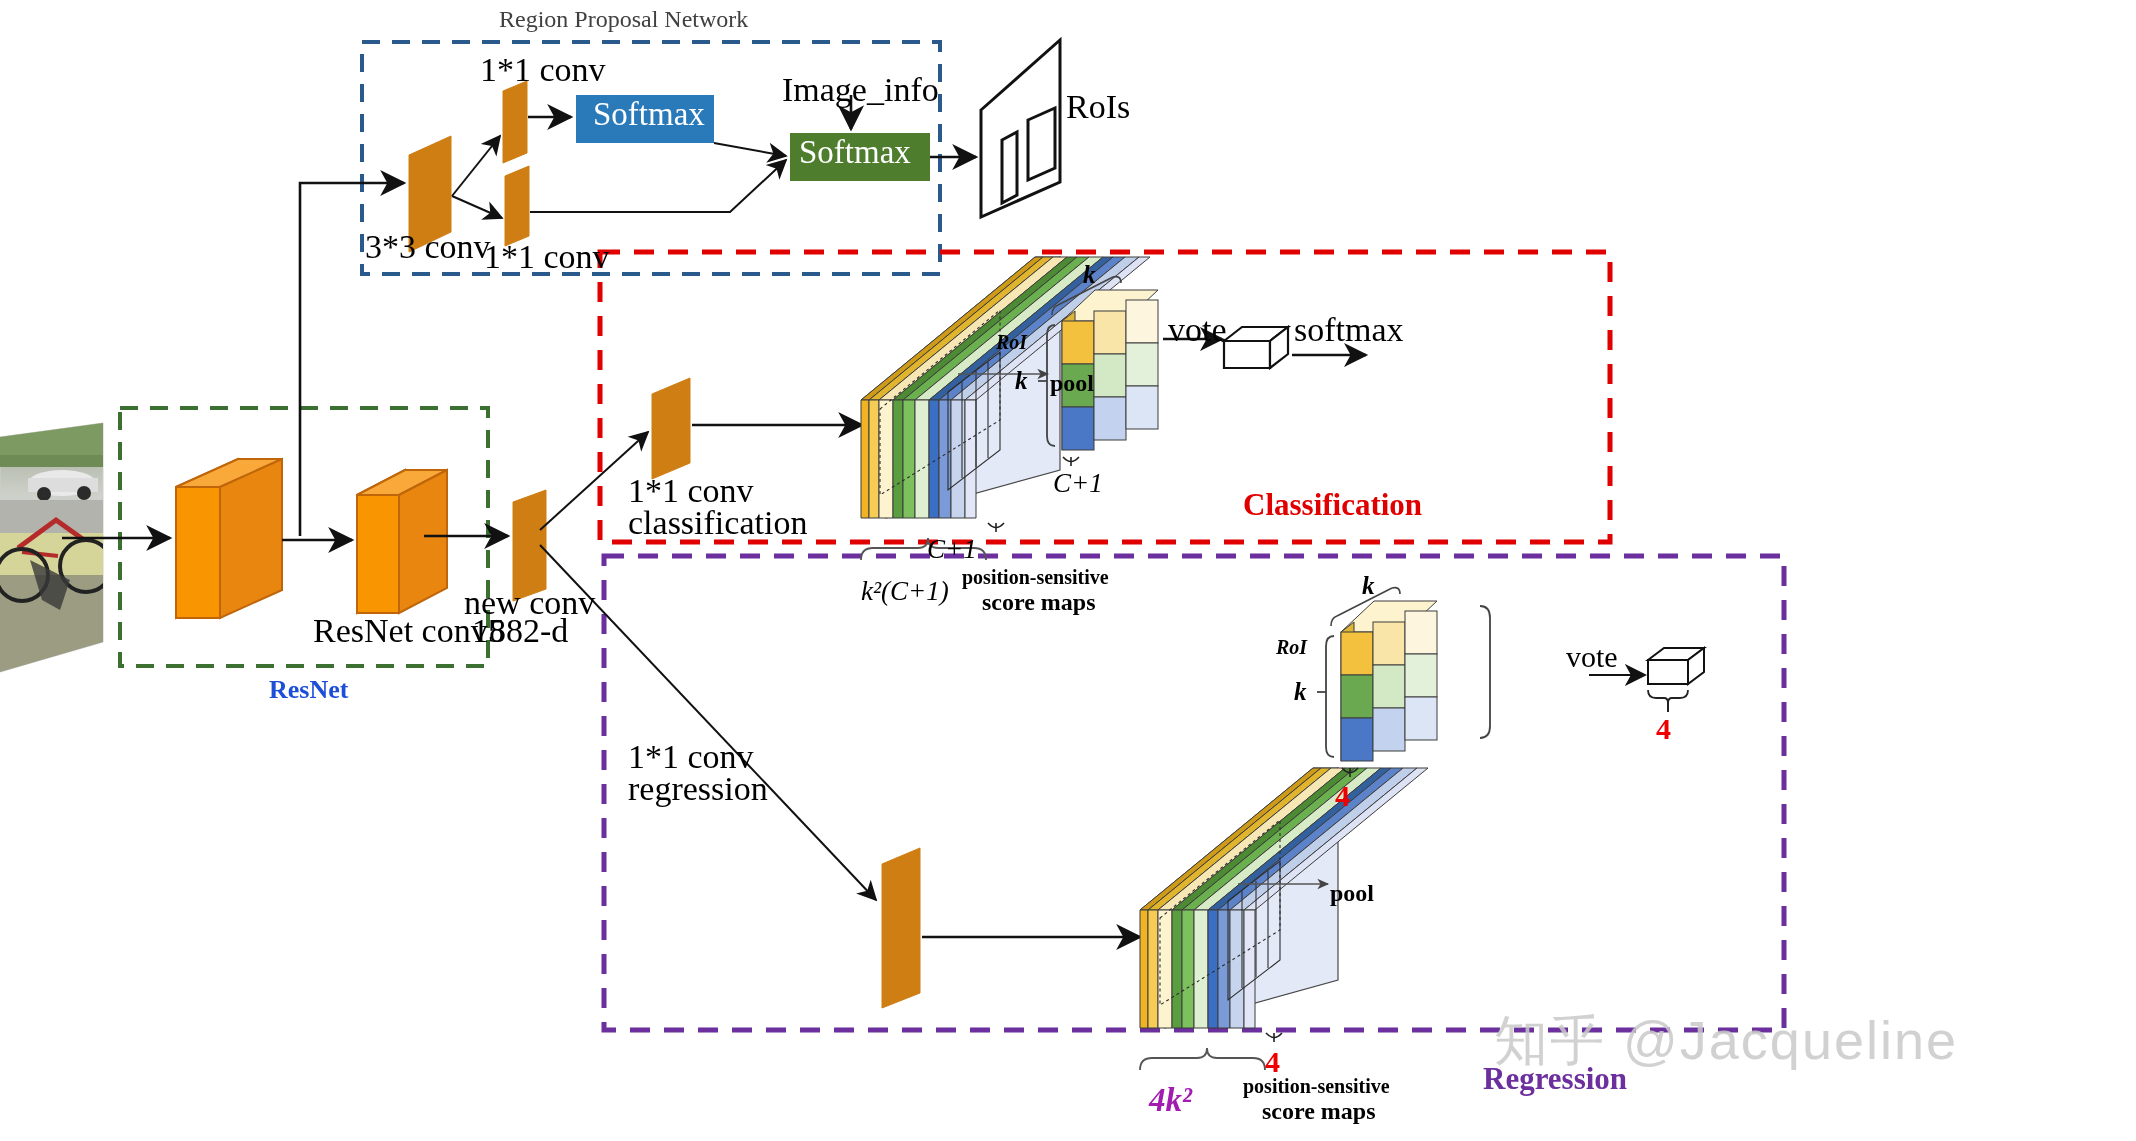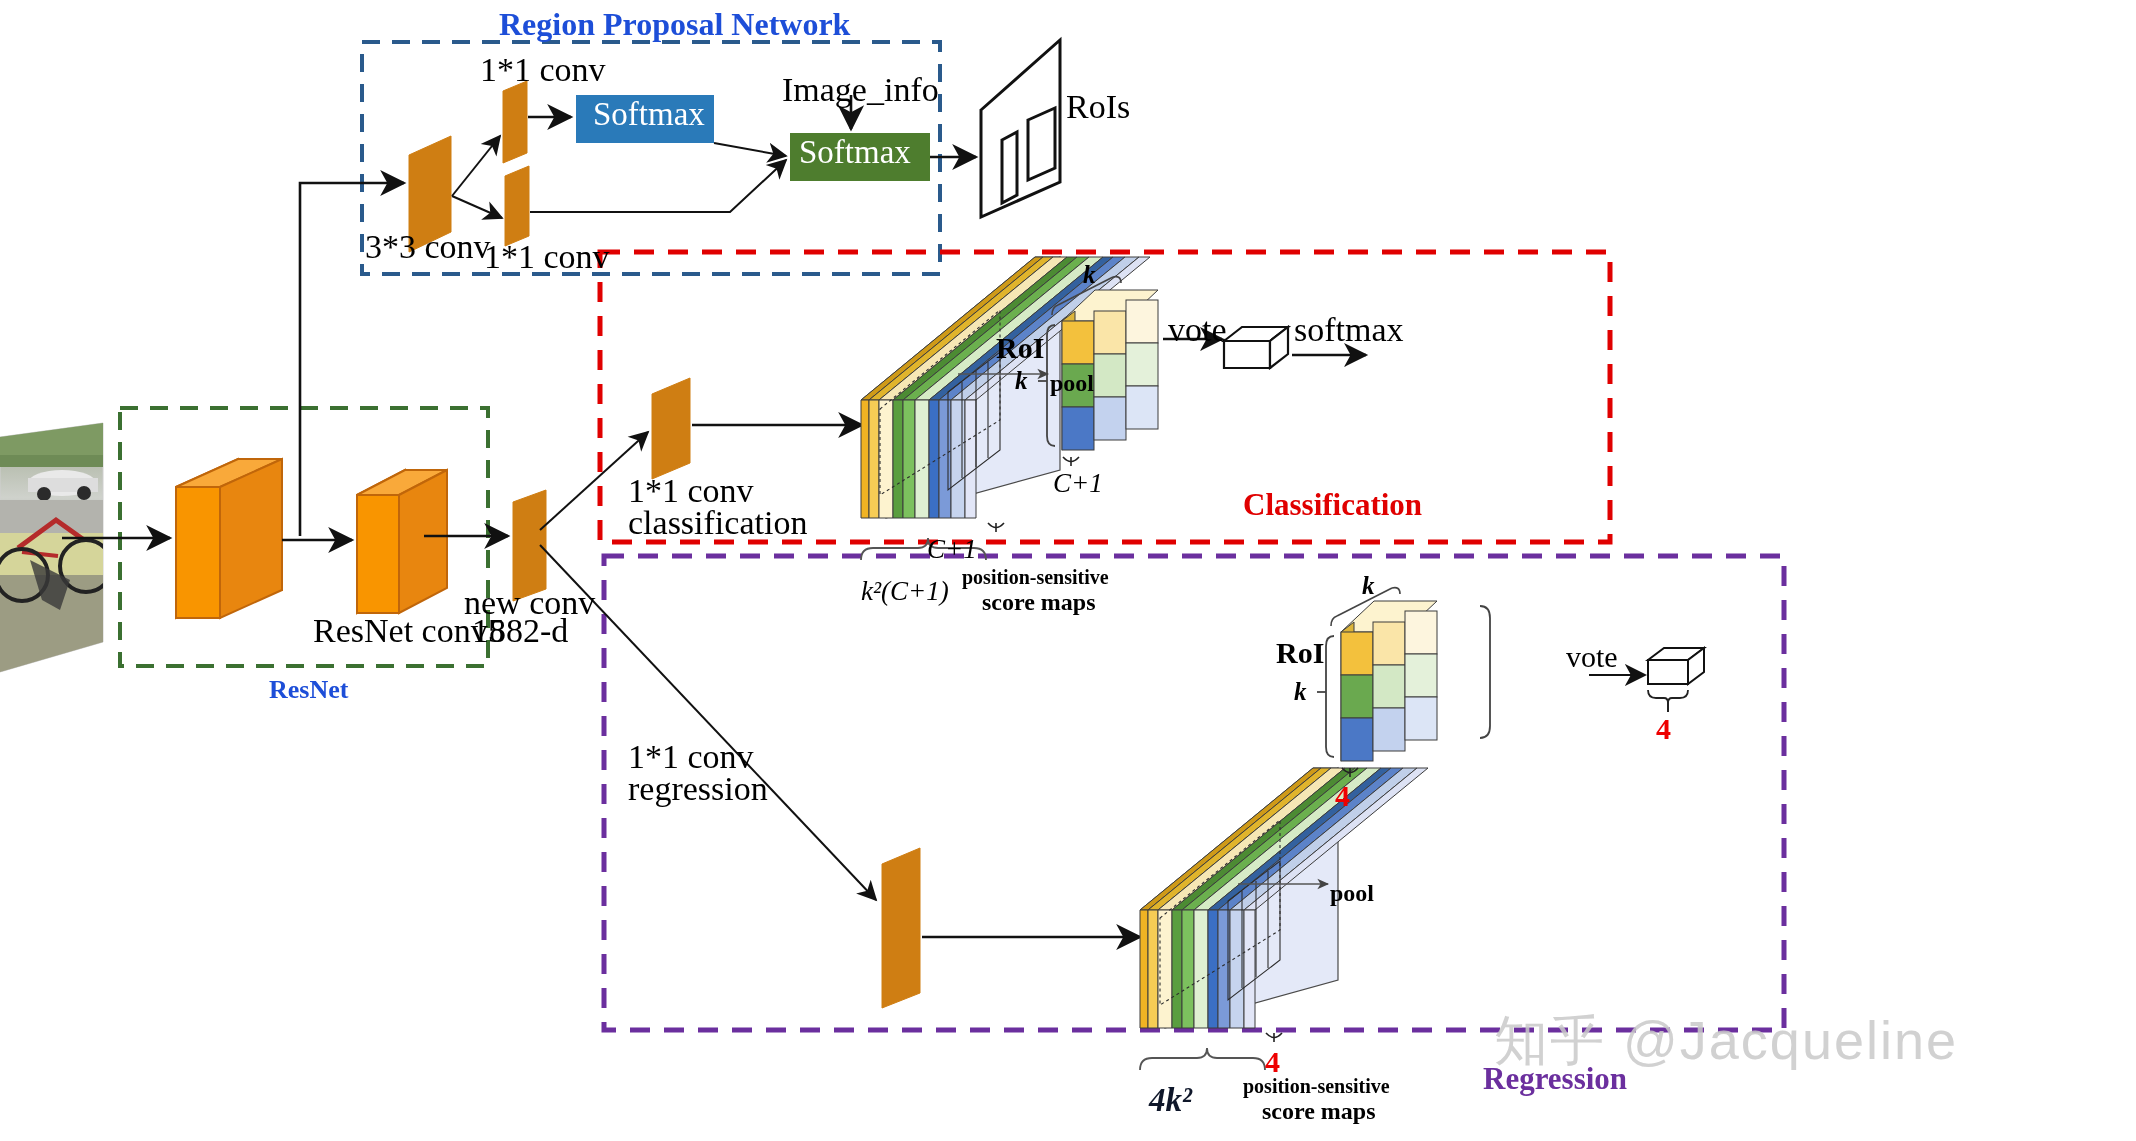--- a/index.html
+++ b/index.html
@@ -3,32 +3,32 @@
 <meta charset="utf-8">
 <style>
   html,body{margin:0;padding:0;background:#fff;}
   body{width:2136px;height:1141px;position:relative;overflow:hidden;
        font-family:"Liberation Serif", serif;}
   .stage{position:absolute;left:0;top:0;width:2136px;height:1141px;}
   svg{position:absolute;left:0;top:0;width:2136px;height:1141px;overflow:visible;}
   .lbl{position:absolute;white-space:nowrap;color:#000;font-family:"Liberation Serif",serif;}
   .serif-big{font-size:34px;}
   .serif-md{font-size:30px;}
-  .rpn-title{color:#1d4ed8;font-size:32px;font-weight:bold;}
+  .rpn-title{color:#404040;font-size:24px;font-weight:normal;}
   .resnet-title{color:#1d4ed8;font-size:26px;font-weight:bold;margin-left:24px;}
   .cls-title{color:#e00000;font-size:31px;font-weight:bold;}
   .reg-title{color:#6b2f9e;font-size:31px;font-weight:bold;}
   .boxlabel{color:#fff;font-size:33px;font-family:"Liberation Serif",serif;}
   .sm{font-size:24px;font-family:"Liberation Serif",serif;font-weight:bold;}
   .smb{font-size:20px;font-weight:bold;font-family:"Liberation Serif",serif;}
   .ital{font-style:italic;font-weight:bold;font-size:25px;font-family:"Liberation Serif",serif;}
   .red4{color:#ee0000;font-weight:bold;font-size:30px;font-family:"Liberation Serif",serif;}
-  .red4k{color:#0f172a;font-weight:bold;font-style:italic;font-size:33px;font-family:"Liberation Serif",serif;}
+  .red4k{color:#a21caf;font-weight:bold;font-style:italic;font-size:33px;font-family:"Liberation Serif",serif;}
   .cplus{font-style:italic;font-size:27px;font-family:"Liberation Serif",serif;}
-  .roi{font-weight:bold;font-size:30px;font-family:"Liberation Serif",serif;}
+  .roi{font-weight:bold;font-size:20px;font-family:"Liberation Serif",serif;font-style:italic;}
   .wm{position:absolute;color:#c9c9c9;font-size:54px;font-family:"Liberation Sans",sans-serif;
       letter-spacing:2px;opacity:.85;}
 </style>
 </head>
 <body>
 
 <div class="stage">
 
   <svg viewBox="0 0 2136 1141">
     <defs>

